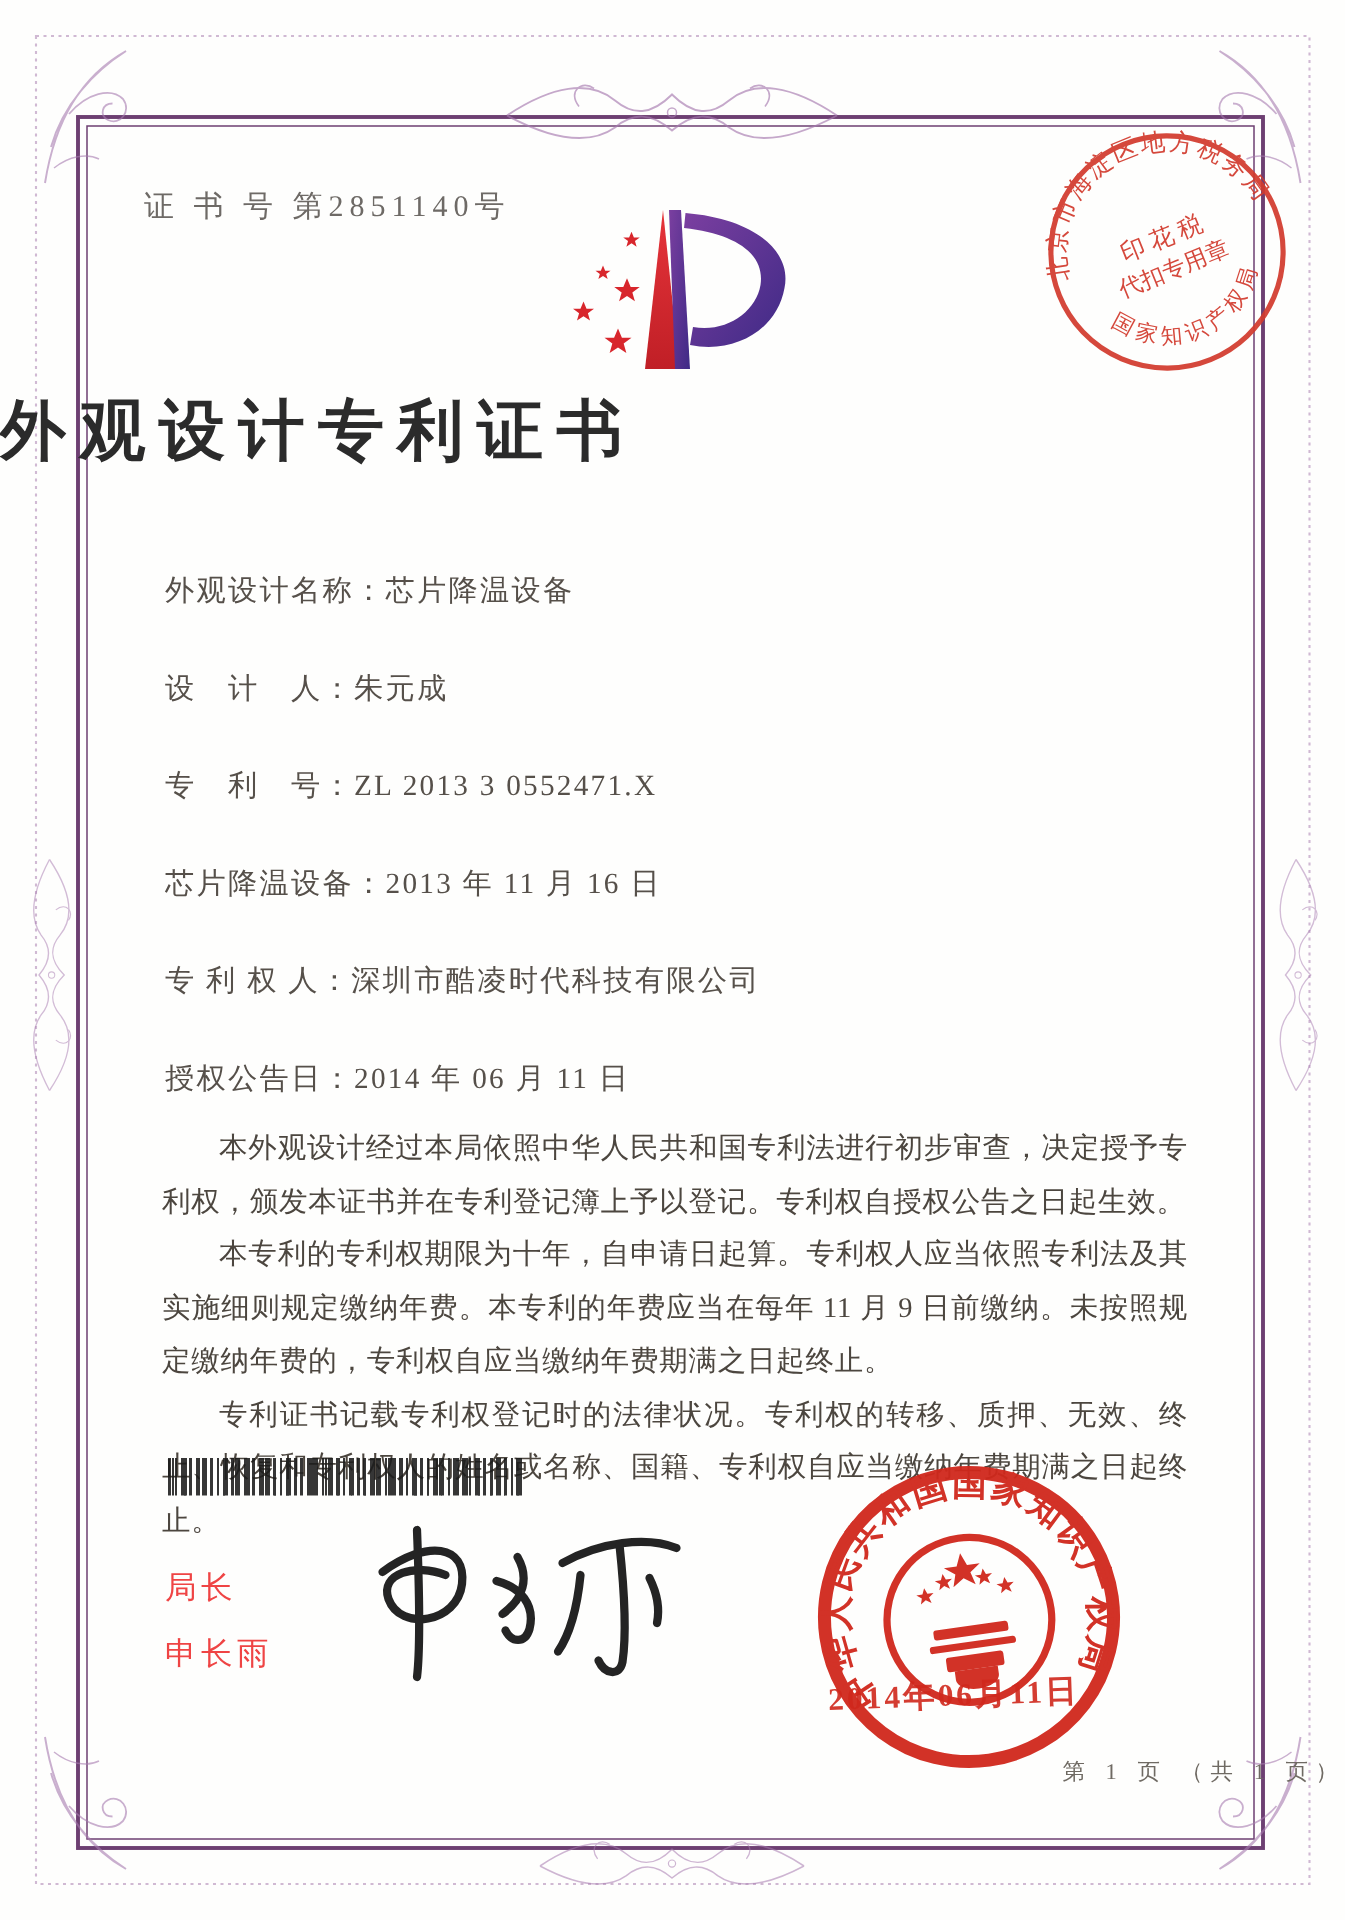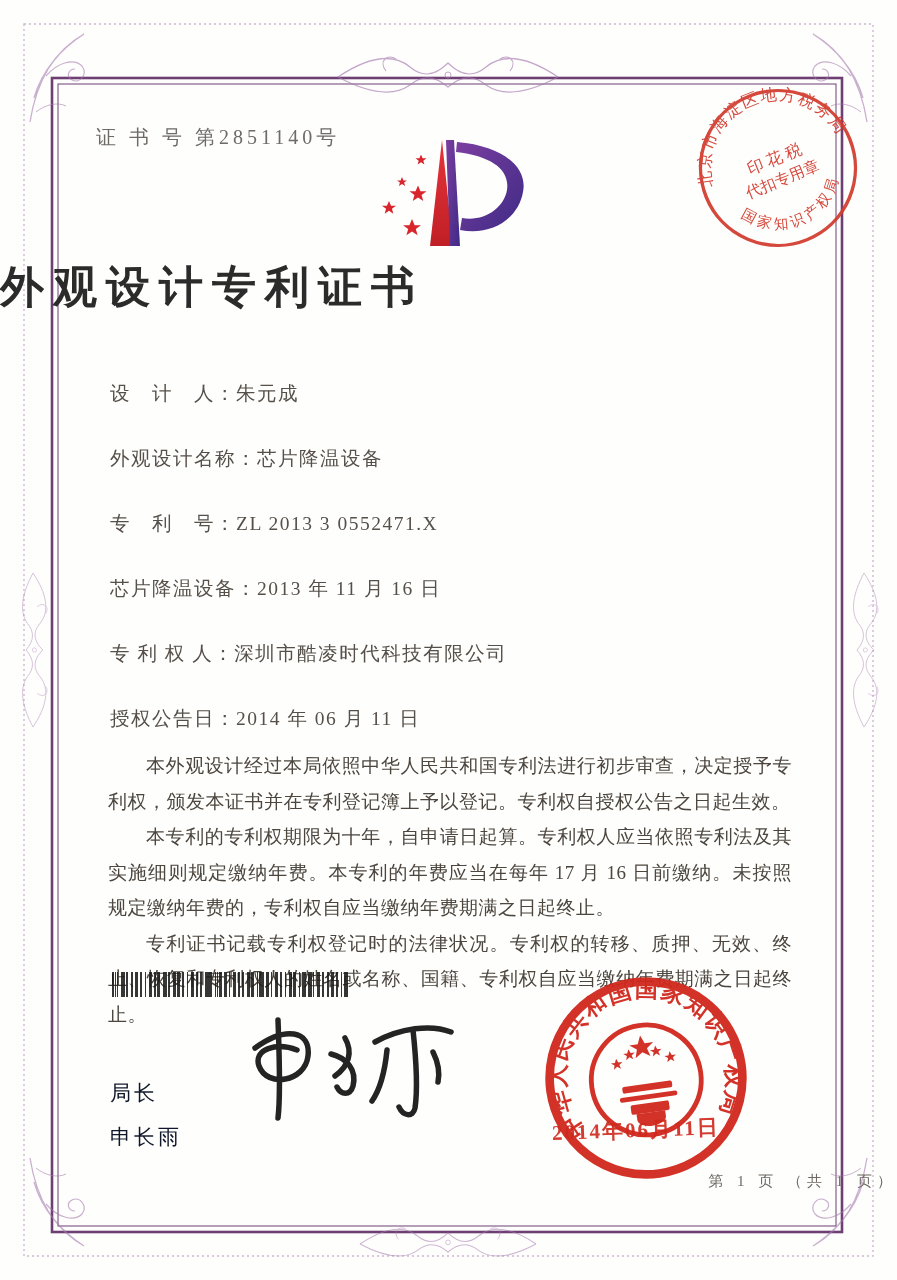--- a/index.html
+++ b/index.html
@@ -22,21 +22,21 @@
                 font-size:19px; line-height:1.87; color:#4c463f; text-align:justify; }
   .paragraphs p { text-indent:2em; letter-spacing:0.5px; }
 
   
   .barcode { position:absolute; left:112px; top:972px; width:236px; height:25px; opacity:.88;
     background-image:
       repeating-linear-gradient(90deg,#1b1b1b 0 2px,transparent 2px 5px,#1b1b1b 5px 6px,transparent 6px 9px,#1b1b1b 9px 12px,transparent 12px 14px),
       repeating-linear-gradient(90deg,transparent 0 3px,#1b1b1b 3px 4px,transparent 4px 11px,#1b1b1b 11px 13px,transparent 13px 17px); }
 
   
-  .signer { position:absolute; left:110px; top:1071px; font-size:21px; color:#0f172a;
+  .signer { position:absolute; left:110px; top:1036px; font-size:21px; color:#ef4444;
             line-height:44px; letter-spacing:3px; }
   .signature-svg { position:absolute; left:215px; top:1008px; }
 
   
   .tax-stamp { position:absolute; left:692px; top:82px; opacity:.93; }
   .office-seal { position:absolute; left:540px; top:972px; opacity:.95; }
   .seal-date { position:absolute; left:552px; top:1116px; font-size:21px; color:#d0281c;
                letter-spacing:2px; transform:rotate(-2deg); font-weight:700; opacity:.9; }
 
   .footer { position:absolute; left:0; top:1172px; width:100%; text-align:right;
@@ -107,42 +107,42 @@
 
     <polygon points="88,2 96,2 102,108 92,108" fill="url(#pg)"></polygon>
 
     <path d="M 99,4 C 146,8 170,30 165,54 C 160,82 132,98 102,92 L 104,80 C 126,84 146,70 149,52 C 152,32 134,18 98,14 Z" fill="url(#pg)"></path>
   </svg>
 
   <div class="title">外观设计专利证书</div>
 
   <div class="fields">
     <div class="field-row">
+      <span class="lbl">外观设计名称：</span><span>芯片降温设备</span>
+    </div>
+    <div class="field-row">
       <span class="lbl">设　计　人：</span><span>朱元成</span>
-    </div>
-    <div class="field-row">
-      <span class="lbl">外观设计名称：</span><span>芯片降温设备</span>
     </div>
     <div class="field-row">
       <span class="lbl">专　利　号：</span><span>ZL 2013 3 0552471.X</span>
     </div>
     <div class="field-row">
       <span class="lbl">芯片降温设备：</span><span>2013 年 11 月 16 日</span>
     </div>
     <div class="field-row">
       <span class="lbl">专 利 权 人：</span><span>深圳市酷凌时代科技有限公司</span>
     </div>
     <div class="field-row">
       <span class="lbl">授权公告日：</span><span>2014 年 06 月 11 日</span>
     </div>
   </div>
 
   <div class="paragraphs">
     <p>本外观设计经过本局依照中华人民共和国专利法进行初步审查，决定授予专利权，颁发本证书并在专利登记簿上予以登记。专利权自授权公告之日起生效。</p>
-    <p>本专利的专利权期限为十年，自申请日起算。专利权人应当依照专利法及其实施细则规定缴纳年费。本专利的年费应当在每年 17 月 16 日前缴纳。未按照规定缴纳年费的，专利权自应当缴纳年费期满之日起终止。</p>
+    <p>本专利的专利权期限为十年，自申请日起算。专利权人应当依照专利法及其实施细则规定缴纳年费。本专利的年费应当在每年 11 月 9 日前缴纳。未按照规定缴纳年费的，专利权自应当缴纳年费期满之日起终止。</p>
     <p>专利证书记载专利权登记时的法律状况。专利权的转移、质押、无效、终止、恢复和专利权人的姓名或名称、国籍、专利权自应当缴纳年费期满之日起终止。</p>
   </div>
 
   <div class="barcode"></div>
 
   <div class="signer">
     <div>局长</div>
     <div>申长雨</div>
   </div>
 

